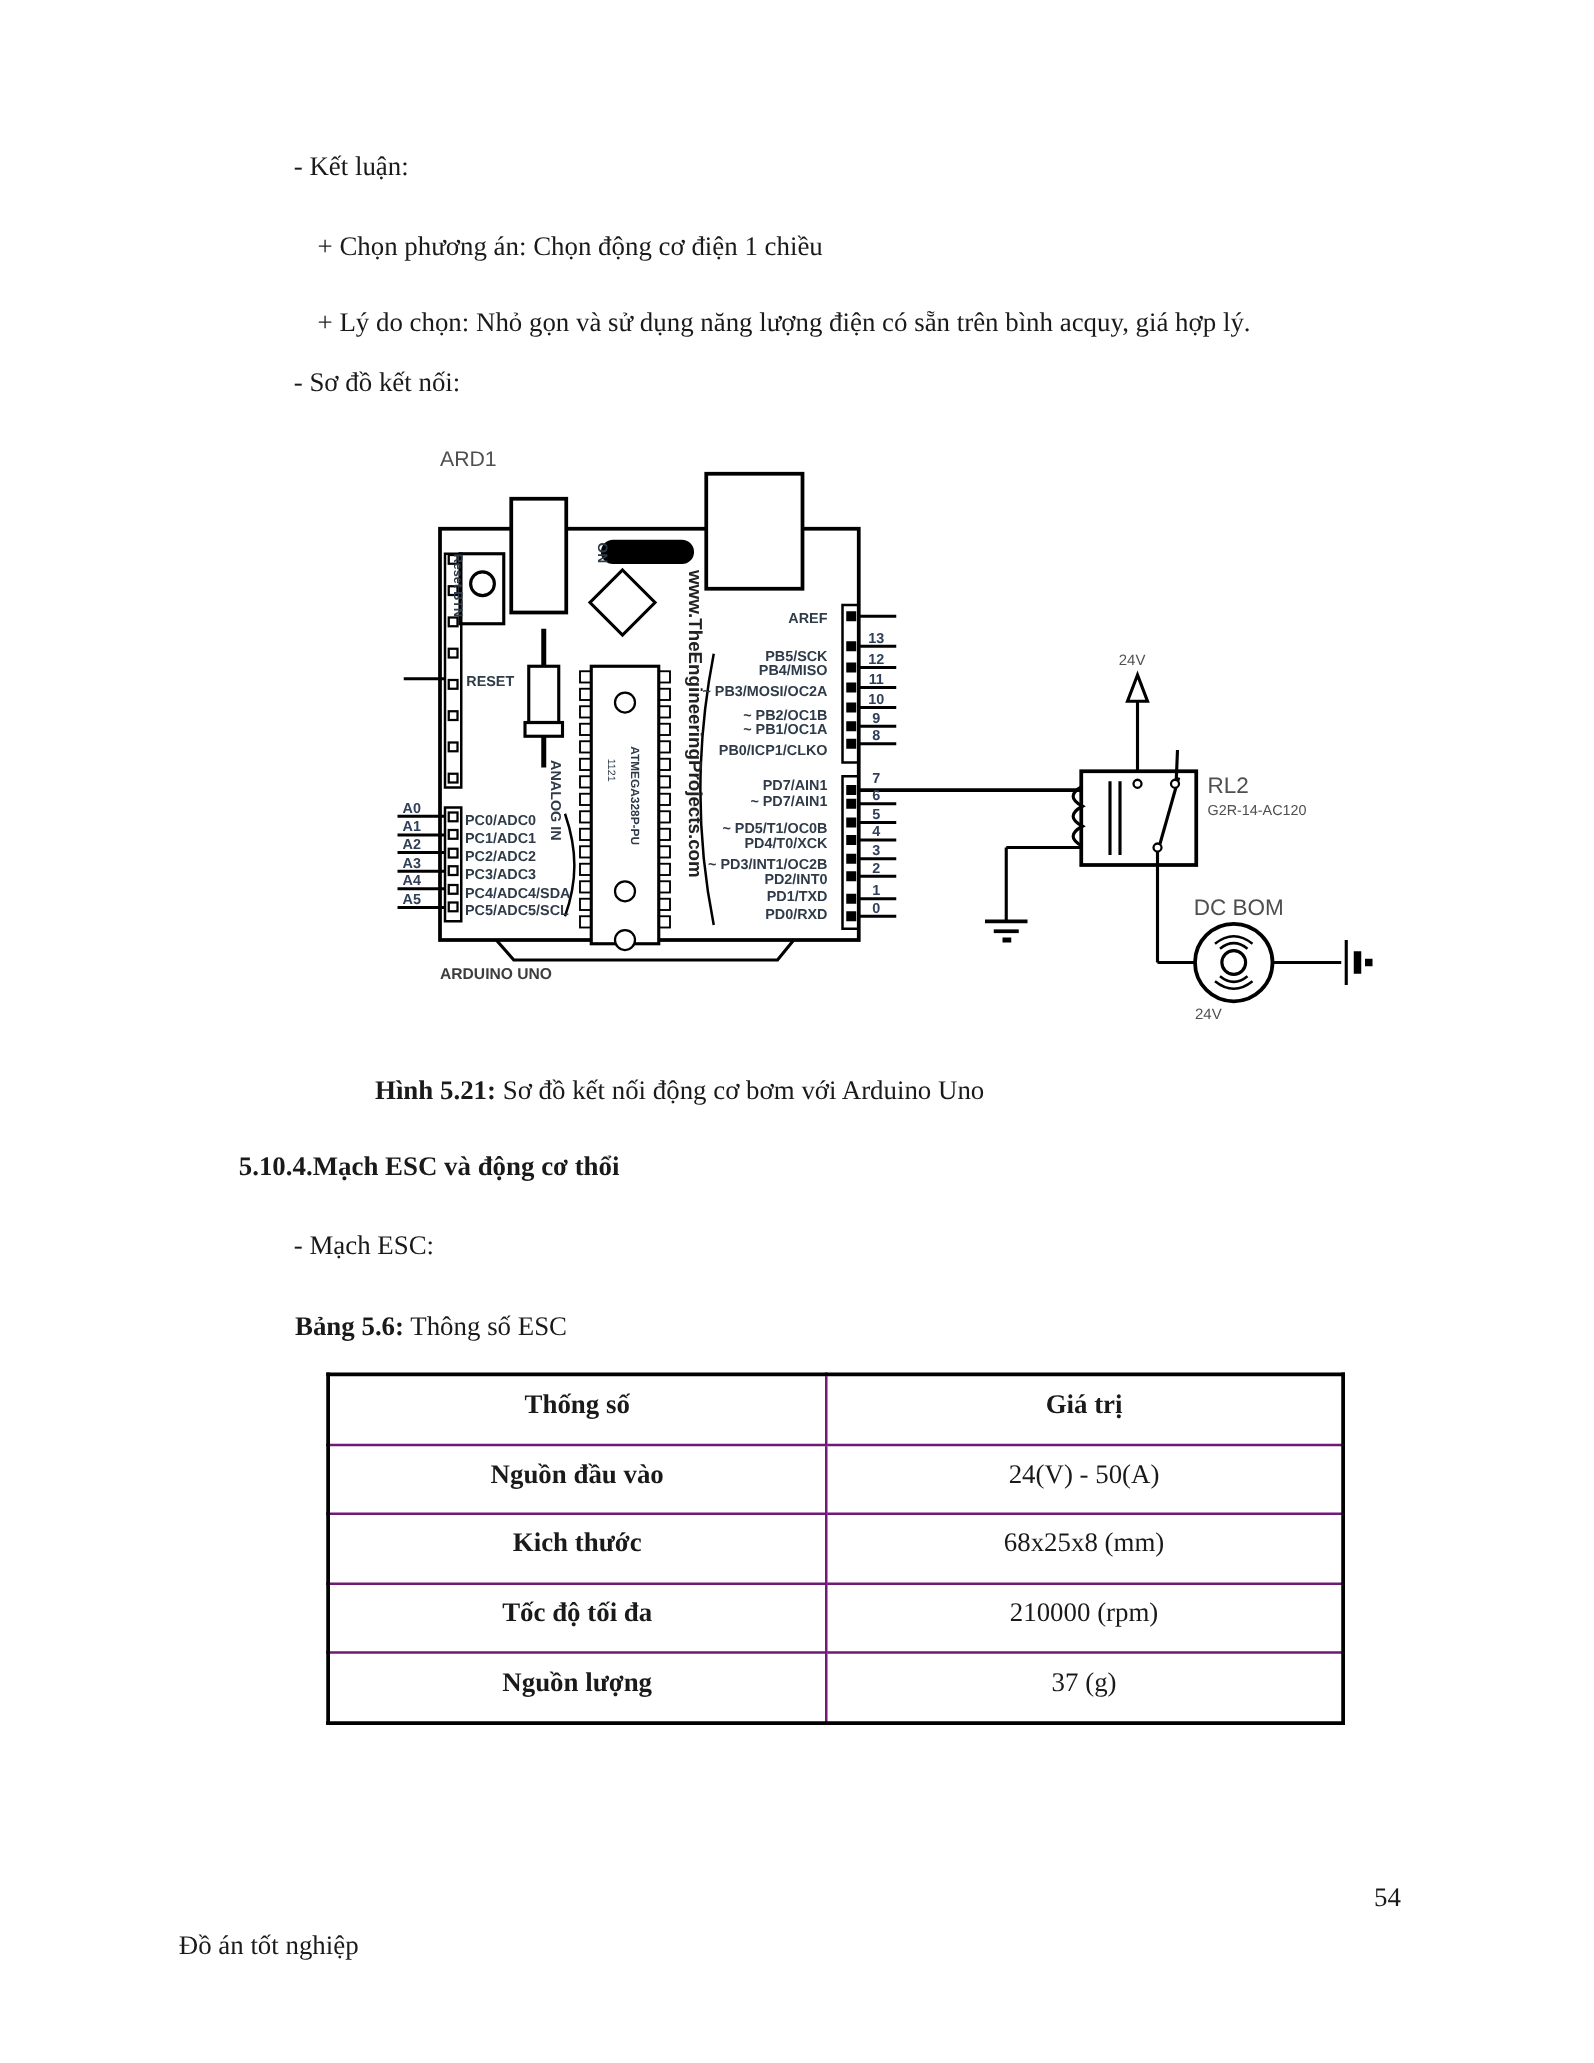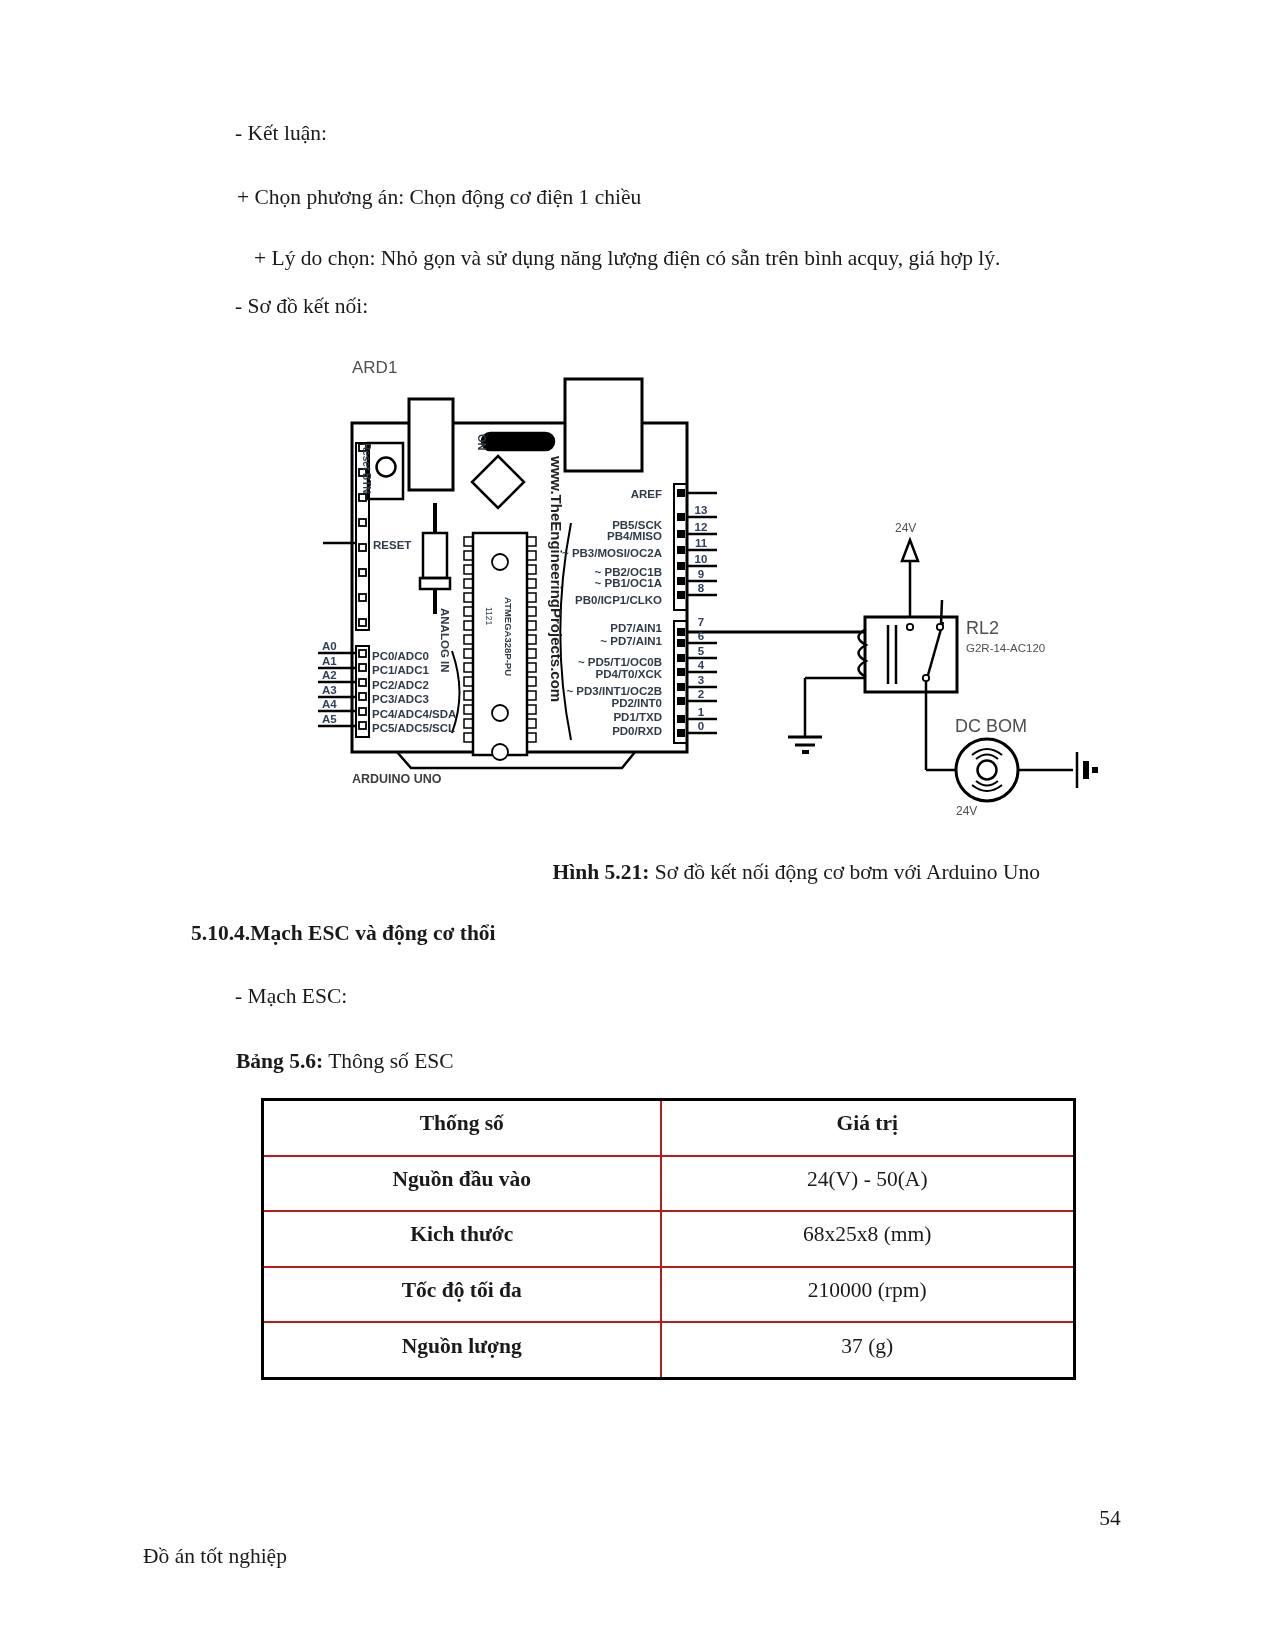--- a/index.html
+++ b/index.html
@@ -12,21 +12,21 @@
   .heading{font-size:21.5px;font-weight:bold;white-space:nowrap;}
   .heading .ht{}
   #svgdiag{position:absolute;left:0;top:0;width:1275px;height:1650px;}
   svg text{font-family:"Liberation Sans","DejaVu Sans",sans-serif;}
   .pinlbl{font-size:11.5px;font-weight:bold;fill:#2f3b49;}
   .numlbl{font-size:11.5px;font-weight:bold;fill:#31405a;}
   .complbl{fill:#4f4f4f;}
   .rotlbl{font-weight:bold;fill:#2f3b49;}
   
   #spec-table{border-collapse:collapse;table-layout:fixed;width:812px;}
-  #spec-table td,#spec-table th{border:2px solid #b91c1c;height:45.6px;vertical-align:middle;
+  #spec-table td,#spec-table th{border:2px solid #701a75;height:45.6px;vertical-align:middle;
       padding:0 4px 8px 4px;text-align:center;font-size:21.5px;overflow:hidden;}
   #spec-table{border:3px solid #000;}
   #spec-table th{font-weight:bold;}
   #spec-table td.param{font-weight:bold;}
   #spec-table td.val{font-weight:normal;}
   .footer-left{font-size:21.5px;}
   .pagenum{font-size:21.5px;}
 </style>
 </head>
 <body>
@@ -287,25 +287,25 @@
 
     <text x="895" y="532" font-size="12" class="complbl">24V</text>
     <text x="966" y="634" font-size="18" class="complbl">RL2</text>
     <text x="966" y="652" font-size="11.5" class="complbl">G2R-14-AC120</text>
 
     <text x="955" y="732" font-size="18" class="complbl">DC BOM</text>
     <text x="956" y="815" font-size="12" class="complbl">24V</text>
   </svg>
 
   <div class="abs body-line" style="left:235px;top:118px;">- Kết luận:</div>
-  <div class="abs body-line" style="left:237px;top:182px;">+ Chọn phương án: Chọn động cơ điện 1 chiều</div>
+  <div class="abs body-line" style="left:254px;top:182px;">+ Chọn phương án: Chọn động cơ điện 1 chiều</div>
   <div class="abs body-line" style="left:254px;top:243px;">+ Lý do chọn: Nhỏ gọn và sử dụng năng lượng điện có sẵn trên bình acquy, giá hợp lý.</div>
   <div class="abs body-line" style="left:235px;top:291px;">- Sơ đồ kết nối:</div>
 
-  <div class="abs caption" style="left:300px;top:860px;width:740px;text-align:right;">
+  <div class="abs caption" style="left:300px;top:860px;width:740px;text-align:left;">
     <b>Hình 5.21:</b><span> Sơ đồ kết nối động cơ bơm với Arduino Uno</span>
   </div>
 
   <div class="abs heading" style="left:191px;top:921px;">
     <span>5.10.4.</span><span class="ht">Mạch ESC và động cơ thổi</span>
   </div>
 
   <div class="abs body-line" style="left:235px;top:981px;">- Mạch ESC:</div>
 
   <div class="abs caption" style="left:236px;top:1049px;">

